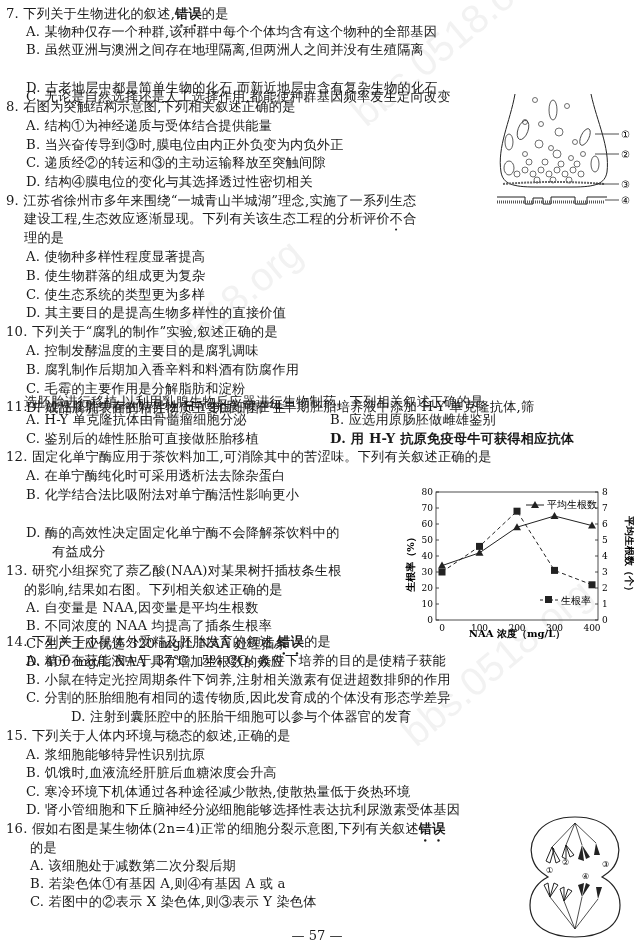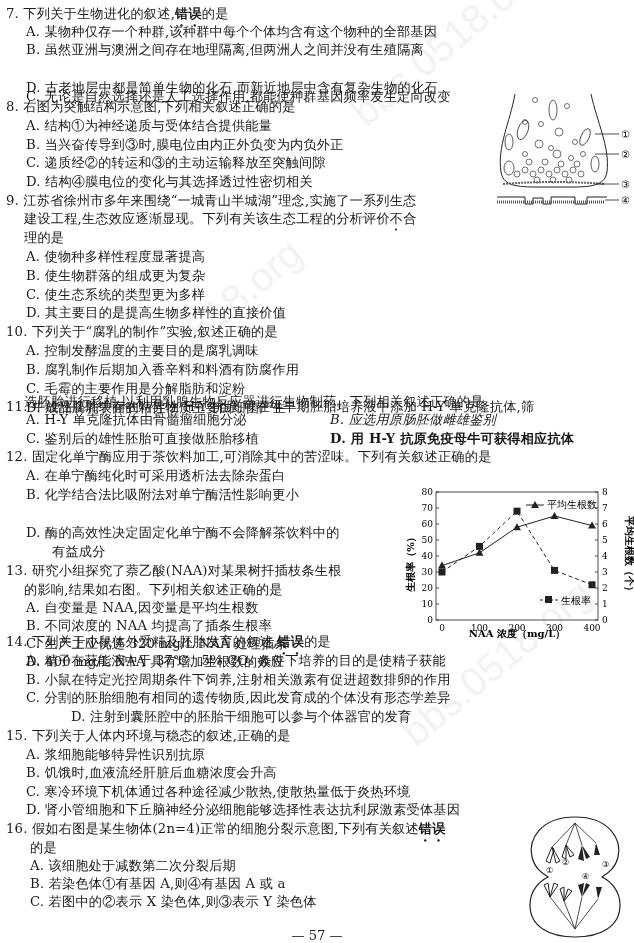--- a/index.html
+++ b/index.html
@@ -101,21 +101,21 @@
 
   <div class="line q" style="top:324px;">10. 下列关于“腐乳的制作”实验,叙述正确的是</div>
   <div class="line o" style="top:343px;">A. 控制发酵温度的主要目的是腐乳调味</div>
   <div class="line o" style="top:362px;">B. 腐乳制作后期加入香辛料和料酒有防腐作用</div>
   <div class="line o" style="top:381px;">C. 毛霉的主要作用是分解脂肪和淀粉</div>
   <div class="line o" style="top:400px;">D. 成品腐乳表面的粘性物质主要由细菌产生</div>
 
   <div class="line q" style="top:375px;margin-top:24px;">11. 牛雄性胚胎中存在特异性 H-Y 抗原,可在牛早期胚胎培养液中添加 H-Y 单克隆抗体,筛</div>
   <div class="line o" style="top:394px;left:24px;">选胚胎进行移植,以利用乳腺生物反应器进行生物制药。下列相关叙述正确的是</div>
   <div class="line o" style="top:412px;">A. H-Y 单克隆抗体由骨髓瘤细胞分泌</div>
-  <div class="line" style="top:412px;left:330px;font-style:italic;">B. 应选用原肠胚做雌雄鉴别</div>
+  <div class="line" style="top:412px;left:330px;">B. 应选用原肠胚做雌雄鉴别</div>
   <div class="line o" style="top:431px;">C. 鉴别后的雄性胚胎可直接做胚胎移植</div>
   <div class="line" style="top:431px;left:330px;font-weight:bold;">D. 用 H-Y 抗原免疫母牛可获得相应抗体</div>
 
   <div class="line q" style="top:449px;">12. 固定化单宁酶应用于茶饮料加工,可消除其中的苦涩味。下列有关叙述正确的是</div>
   <div class="line o" style="top:468px;">A. 在单宁酶纯化时可采用透析法去除杂蛋白</div>
   <div class="line o" style="top:487px;">B. 化学结合法比吸附法对单宁酶活性影响更小</div>
   <div class="line o" style="top:525px;">D. 酶的高效性决定固定化单宁酶不会降解茶饮料中的</div>
   <div class="line o2" style="top:544px;left:52px;">有益成分</div>
 
   <div class="line q" style="top:563px;">13. 研究小组探究了萘乙酸(NAA)对某果树扦插枝条生根</div>

